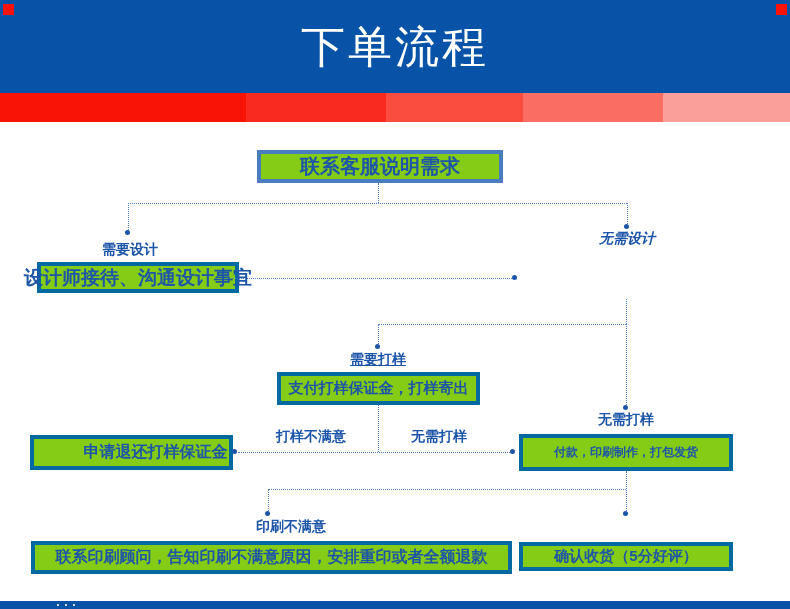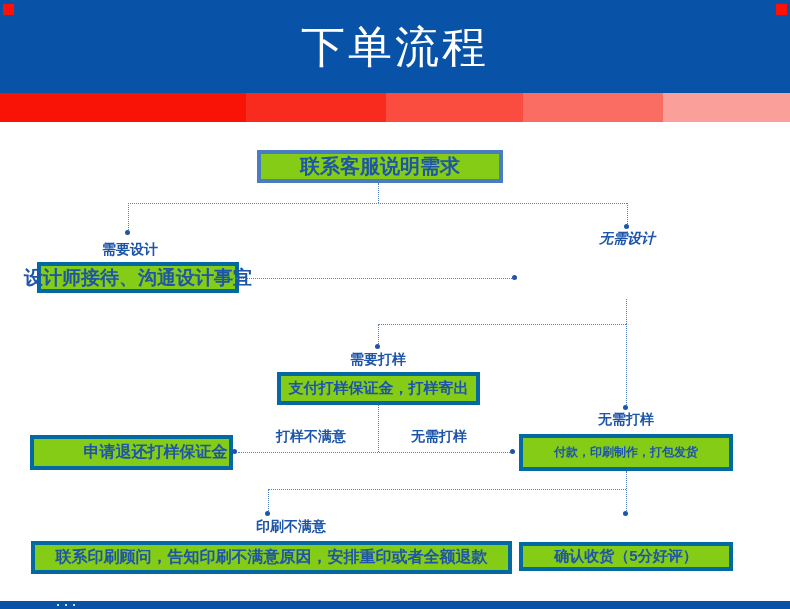--- a/index.html
+++ b/index.html
@@ -37,21 +37,21 @@
   #pay-box{left:519px;top:434px;width:214px;height:37px;font-size:12px;}
   #redo-box{left:31px;top:541px;width:481px;height:33px;font-size:16px;}
   #confirm-box{left:519px;top:542px;width:214px;height:29px;font-size:15px;}
   
   .flabel{
     position:absolute;width:120px;color:#1D55A8;font-weight:700;font-size:14px;
     text-align:center;white-space:nowrap;
   }
   #lbl-need-design{left:70px;top:241px;}
   #lbl-no-design{left:567px;top:230px;font-style:italic;}
-  #lbl-need-proof{left:318px;top:351px;}
+  #lbl-need-proof{left:318px;top:351px;text-decoration:underline;}
   #lbl-no-proof{left:566px;top:411px;}
   #lbl-proof-bad{left:251px;top:428px;}
   #lbl-proof-good{left:379px;top:428px;}
   #lbl-print-bad{left:231px;top:518px;}
   #lbl-print-good{left:565px;top:522px;}
   
   .hline{position:absolute;height:0;border-top:1px dotted #4F81C4;}
   .vline{position:absolute;width:0;border-left:1px dotted #4F81C4;}
   .dot{position:absolute;width:5px;height:5px;border-radius:50%;background:#1D55A8;}
 </style>

